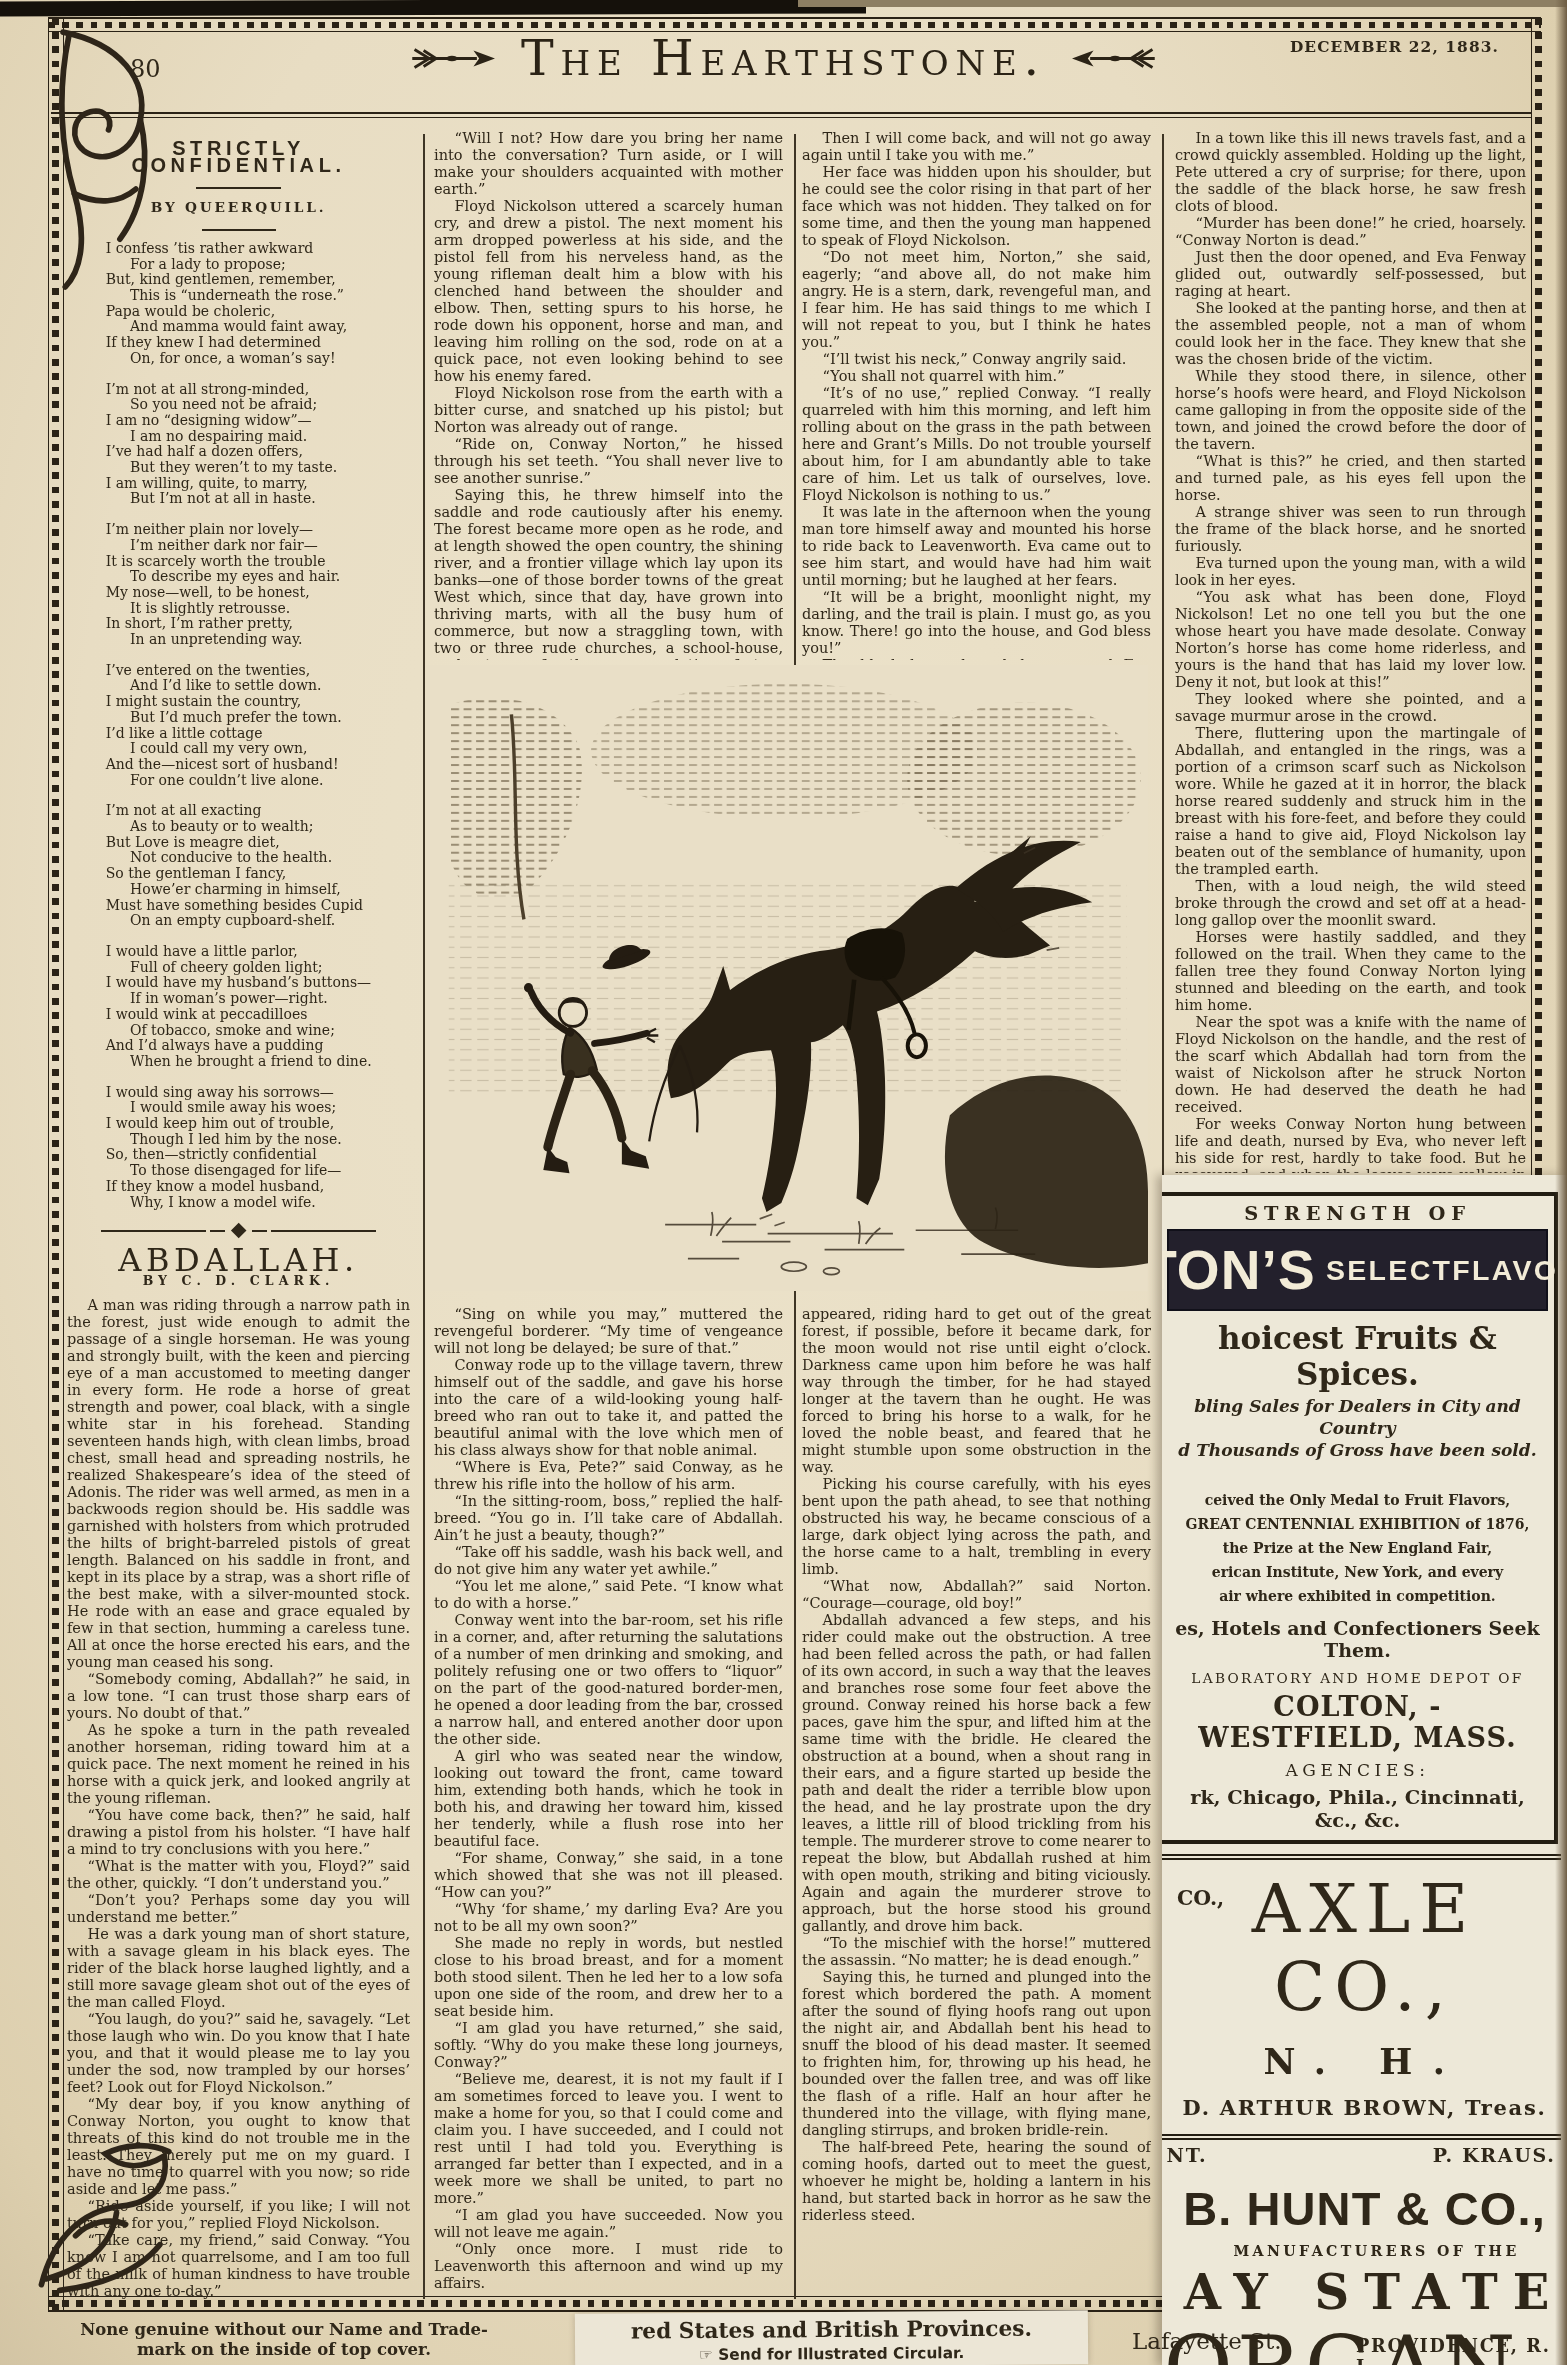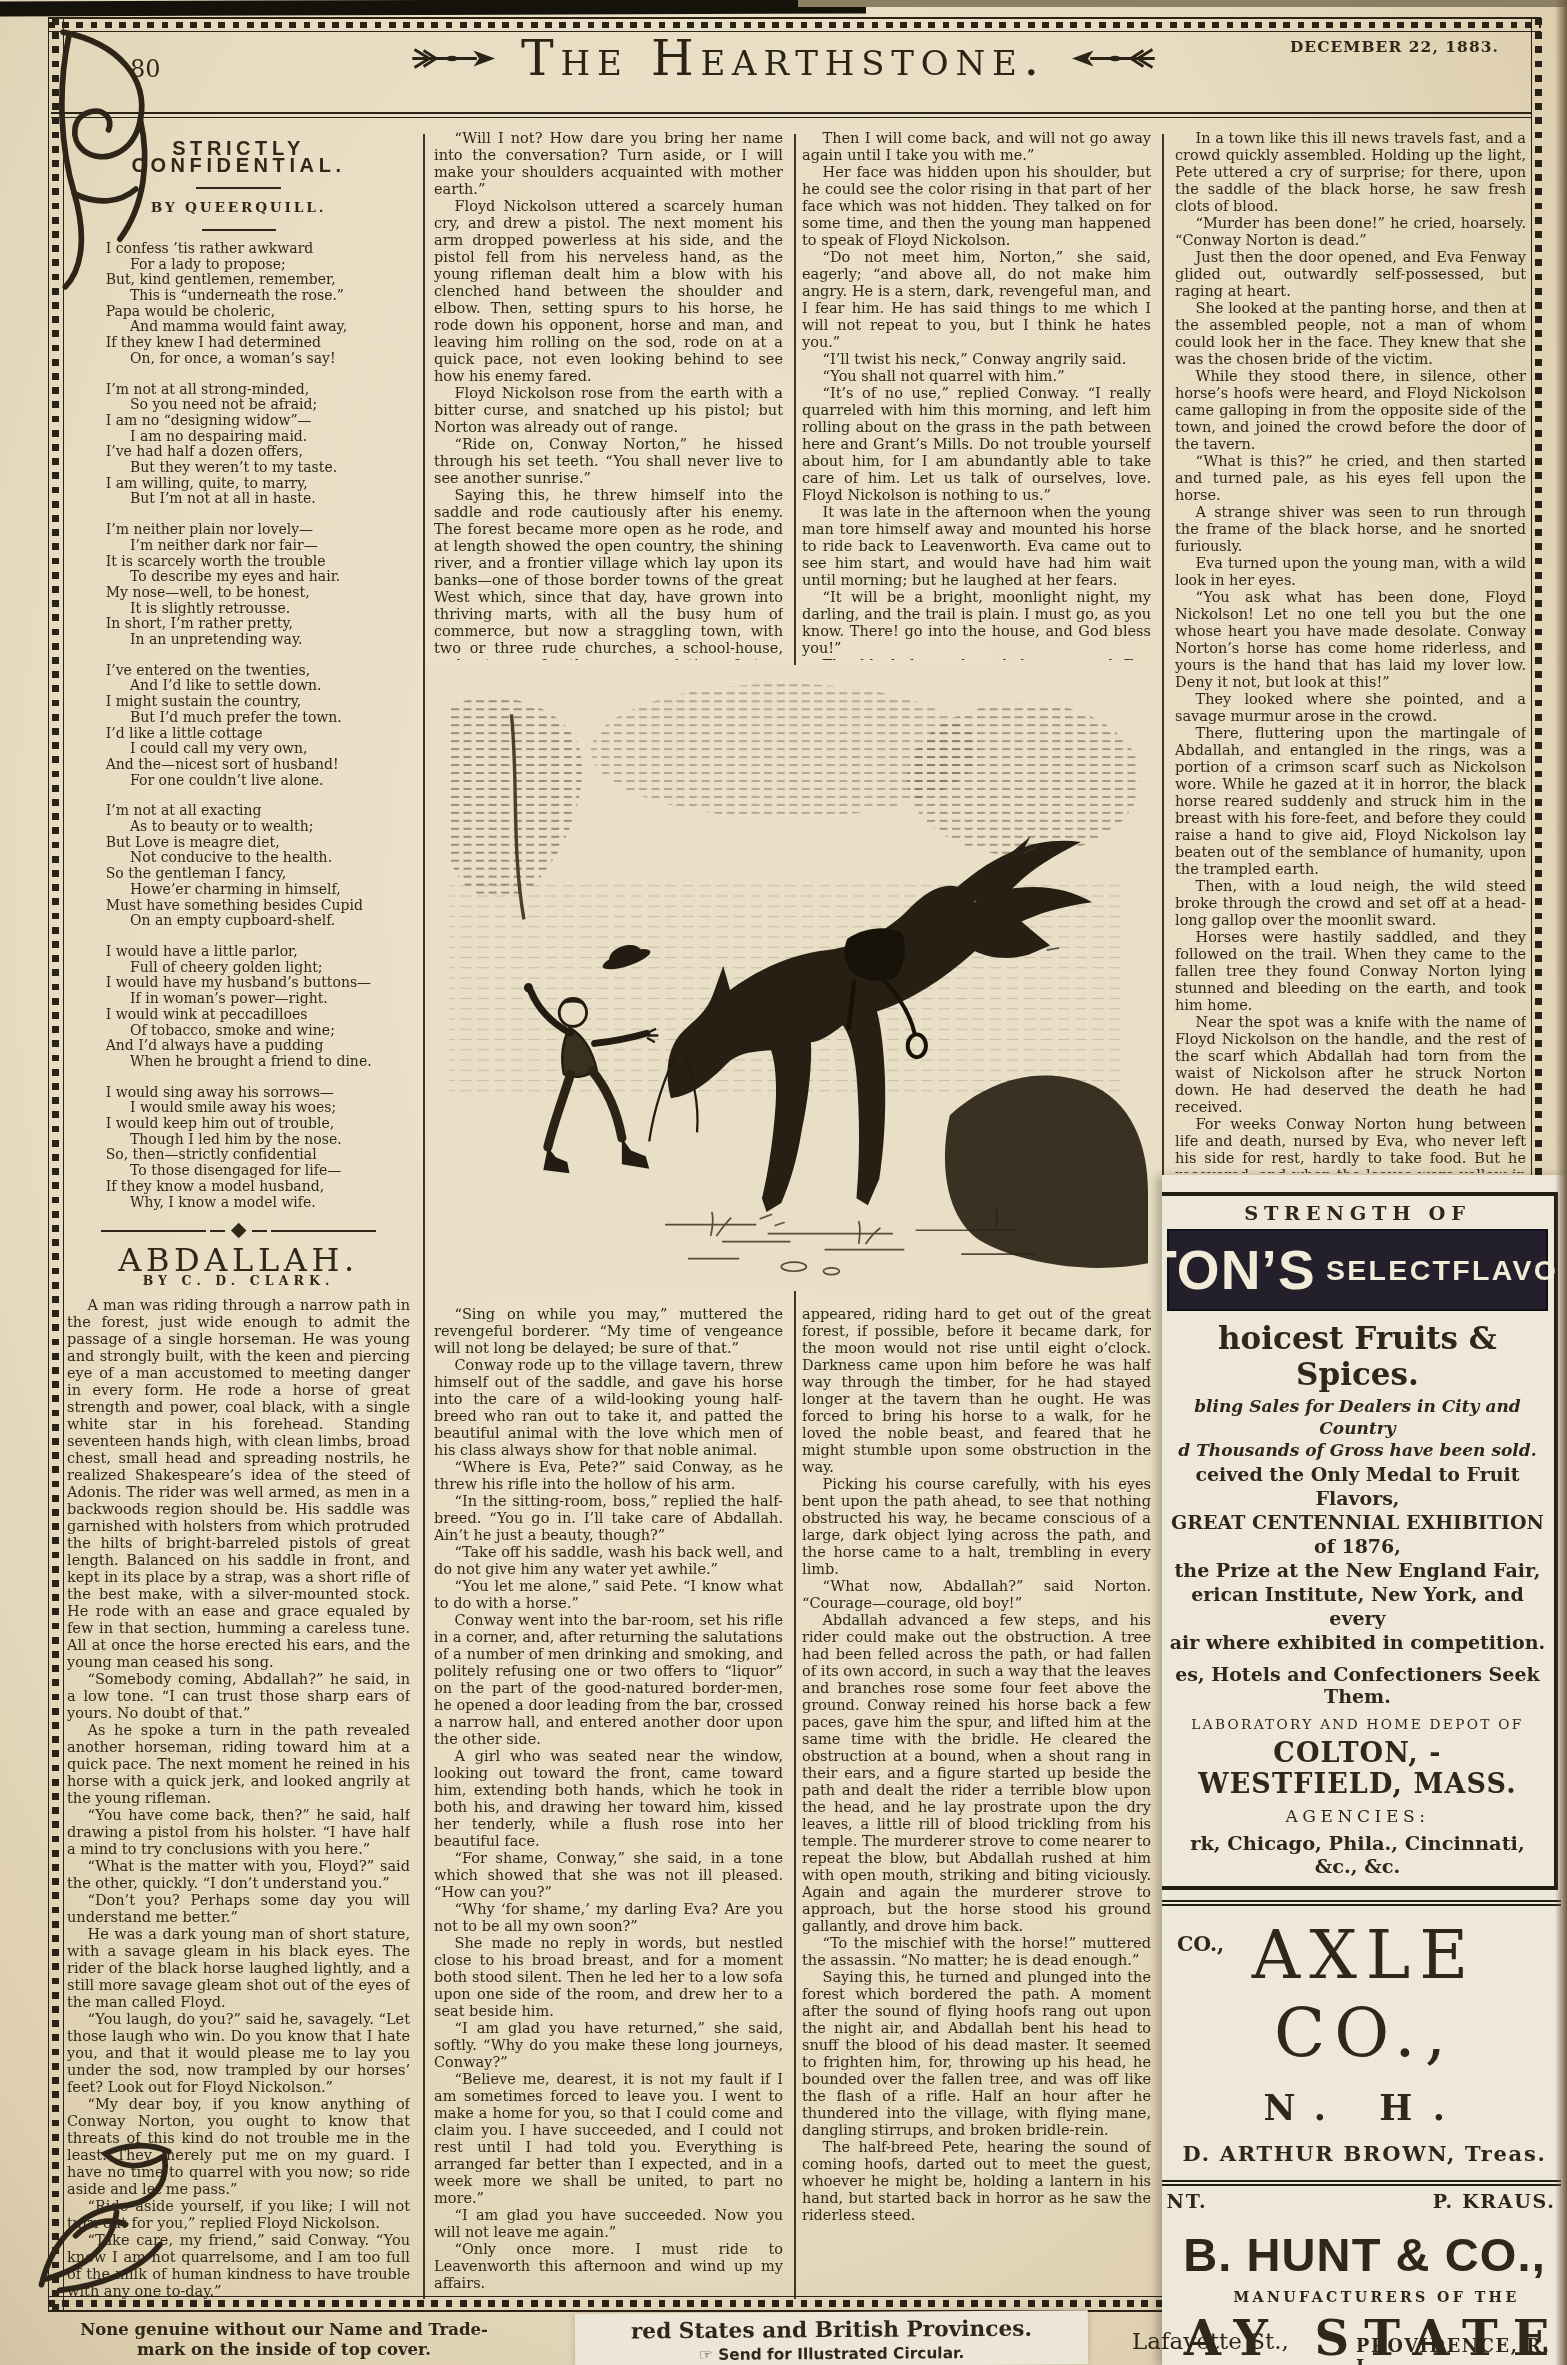--- a/index.html
+++ b/index.html
@@ -60,21 +60,21 @@
   .clipping{position:absolute;left:1162px;top:1175px;width:405px;height:1191px;background:#ede8d8;
     box-shadow:-5.7px 0 9px rgba(40,30,15,.28);z-index:5;overflow:hidden;}
   .colton-box{margin:17px 9px 0 0;border:4.6px solid #221d12;border-left:none;padding:4.6px 5.7px 8px 4.6px;text-align:center;}
   .colton-top{font-size:19.4px;letter-spacing:5.7px;font-weight:bold;margin:1.1px 0 4.6px 0;}
   .colton-banner{background:#23202c;color:#f2ebd7;display:flex;align-items:center;justify-content:center;gap:10.3px;padding:6.8px 3.4px;border:2.3px solid #11101a;}
   .colton-big{font-family:"Liberation Sans",sans-serif;font-weight:bold;font-size:55px;letter-spacing:1.1px;}
   .colton-stack{display:flex;flex-direction:row;line-height:1;}
   .colton-stack span{font-family:"Liberation Sans",sans-serif;font-weight:bold;font-size:28.5px;letter-spacing:2.3px;}
   .colton-fruits{font-size:31px;font-weight:bold;margin:9px 0 4.6px 0;}
   .colton-ital{font-size:17px;font-weight:bold;font-style:italic;line-height:21.7px;}
-  .colton-body{font-size:19px;line-height:24px;margin-top:0;}
+  .colton-body{font-size:14px;line-height:24px;margin-top:26px;}
   .colton-body .b{font-weight:bold;}
   .colton-seek{font-size:19px;font-weight:bold;margin-top:9px;}
   .colton-lab{font-size:13.7px;letter-spacing:2.3px;margin-top:9px;}
   .colton-city{font-size:27px;font-weight:bold;letter-spacing:1.1px;margin-top:5.7px;}
   .colton-ag{font-size:17px;letter-spacing:4.6px;margin-top:6.8px;}
   .colton-ag2{font-size:19.4px;font-weight:bold;margin-top:5.7px;}
   .ad-rule{height:2.3px;background:#221d12;margin:10.3px 5.7px 0 0;box-shadow:0 4px 0 #221d12;}
 
   .axle{margin-top:30px;}
   .axle-frag{font-size:20.5px;font-weight:bold;margin-left:15px;}

